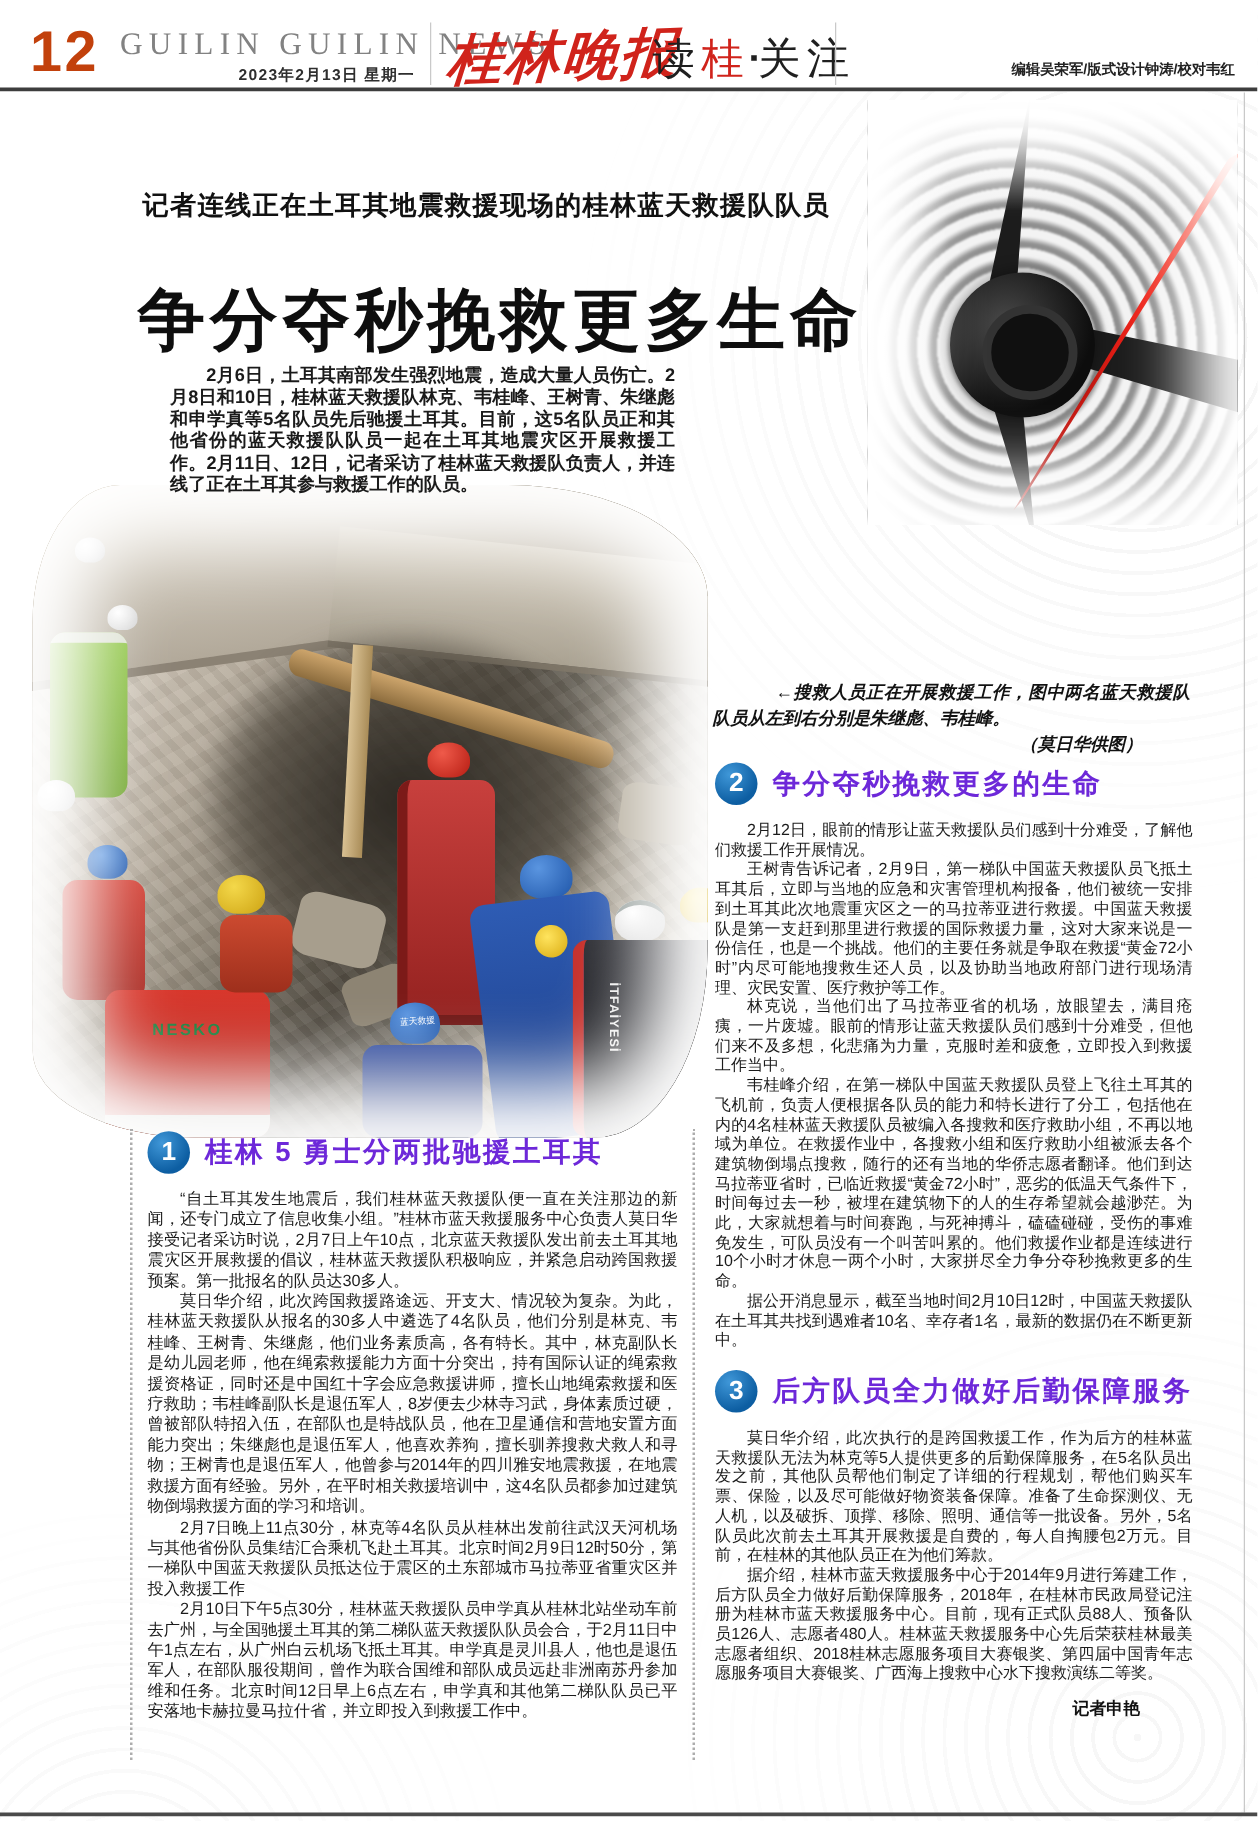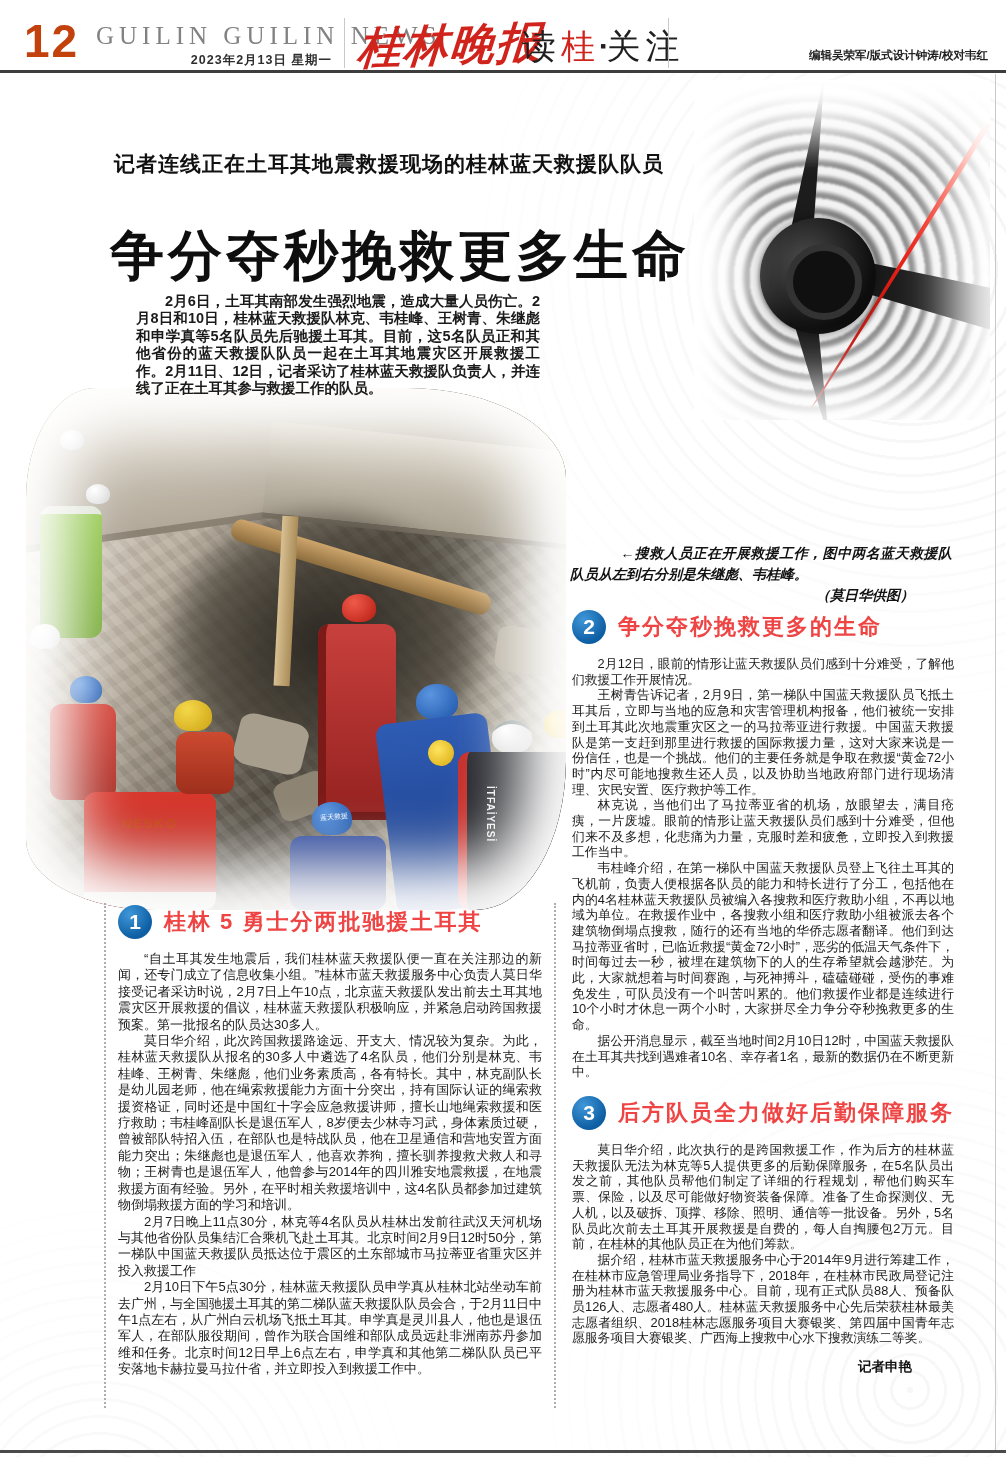--- a/index.html
+++ b/index.html
@@ -98,21 +98,21 @@
   .hm1{left:34px;top:42px;width:24px;height:20px;}
   .fig-green .helmet{left:60px;top:96px;width:24px;height:20px;}
   .fig-green .torso{left:14px;top:118px;width:62px;height:132px;
     background:linear-gradient(#93c94a,#6fa52c);box-shadow:inset 0 36px 0 -28px #dfe3d6, inset 0 74px 0 -66px #dfe3d6;}
   .hm2{left:4px;top:236px;width:30px;height:25px;}
   .fig-bluehat .helmet{left:44px;top:288px;width:32px;height:27px;}
   .fig-bluehat .torso{left:24px;top:316px;width:66px;height:96px;background:linear-gradient(#d5453a,#a82a22);}
   .fig-nesko .torso{left:58px;top:404px;width:132px;height:118px;
     background:linear-gradient(#d8372c,#ab1f16);box-shadow:inset 0 -52px 0 -34px #c2c2bc;}
   .vest-label{position:absolute;left:58px;top:428px;width:132px;text-align:center;
-    color:#c2410c;font-weight:bold;font-size:13px;letter-spacing:2px;}
+    color:#15803d;font-weight:bold;font-size:13px;letter-spacing:2px;}
   .fig-yellow-l .helmet{left:148px;top:312px;width:38px;height:31px;}
   .fig-yellow-l .torso{left:150px;top:344px;width:58px;height:62px;background:linear-gradient(#cc4a30,#9e2f1c);}
   .fig-redsuit .helmet{left:316px;top:206px;width:34px;height:28px;}
   .fig-redsuit .torso{left:292px;top:236px;width:78px;height:196px;
     background:linear-gradient(#c8403d,#93211f);box-shadow:inset 0 -120px 0 -112px #6e1513, inset 26px 0 0 -18px #7c1a18;}
   .fig-bluecn .helmet{left:286px;top:414px;width:40px;height:33px;}
   .helmet-label{position:absolute;left:288px;top:424px;width:40px;text-align:center;color:#fff;font-size:7px;transform:rotate(-4deg);}
   .fig-bluecn .torso{left:264px;top:448px;width:96px;height:74px;background:linear-gradient(#2e4a9e,#1e2f6b);}
   .fig-bsr .helmet{left:390px;top:296px;width:42px;height:35px;}
   .fig-bsr .torso{left:360px;top:330px;width:112px;height:192px;transform:rotate(-7deg);
@@ -132,21 +132,21 @@
   .caption{position:absolute;left:570px;top:543px;width:382px;z-index:2;
     font-size:14px;font-weight:bold;line-height:21px;color:#121212;font-style:italic;}
   .caption p{margin:0;text-align:justify;text-indent:3.6em;}
   .caption .credit{text-align:right;padding-right:38px;text-indent:0;}
 
   
   .sec-head{display:flex;align-items:center;gap:12px;margin:0 0 12px 0;}
   .num-circle{flex:0 0 auto;width:34px;height:34px;border-radius:50%;
     background:radial-gradient(circle at 34% 28%,#3f97d8,#0d5ea2 70%);
     color:#fff;font-weight:bold;font-size:21px;display:flex;align-items:center;justify-content:center;}
-  .sec-title{font-size:22px;font-weight:800;letter-spacing:2px;color:#ef4444;white-space:nowrap;}
+  .sec-title{font-size:22px;font-weight:800;letter-spacing:2px;color:#6d28d9;white-space:nowrap;}
   .para{margin:0;text-indent:2em;text-align:justify;color:#1b1b1b;}
 
   .left-col{position:absolute;left:104px;top:903px;width:452px;box-sizing:border-box;
     padding:2px 12px 0 12px;height:505px;z-index:2;
     border-left:2px dotted #adadad;border-right:2px dotted #adadad;}
   .left-col .para{font-size:13px;line-height:16.4px;}
 
   .right-col{position:absolute;left:572px;top:610px;width:382px;z-index:2;}
   .right-col .para{font-size:12.8px;line-height:15.7px;}
   .right-col .sec-head-3{margin-top:16px;}
@@ -268,16 +268,16 @@
   <p class="para">王树青告诉记者，2月9日，第一梯队中国蓝天救援队员飞抵土耳其后，立即与当地的应急和灾害管理机构报备，他们被统一安排到土耳其此次地震重灾区之一的马拉蒂亚进行救援。中国蓝天救援队是第一支赶到那里进行救援的国际救援力量，这对大家来说是一份信任，也是一个挑战。他们的主要任务就是争取在救援“黄金72小时”内尽可能地搜救生还人员，以及协助当地政府部门进行现场清理、灾民安置、医疗救护等工作。</p>
   <p class="para">林克说，当他们出了马拉蒂亚省的机场，放眼望去，满目疮痍，一片废墟。眼前的情形让蓝天救援队员们感到十分难受，但他们来不及多想，化悲痛为力量，克服时差和疲惫，立即投入到救援工作当中。</p>
   <p class="para">韦桂峰介绍，在第一梯队中国蓝天救援队员登上飞往土耳其的飞机前，负责人便根据各队员的能力和特长进行了分工，包括他在内的4名桂林蓝天救援队员被编入各搜救和医疗救助小组，不再以地域为单位。在救援作业中，各搜救小组和医疗救助小组被派去各个建筑物倒塌点搜救，随行的还有当地的华侨志愿者翻译。他们到达马拉蒂亚省时，已临近救援“黄金72小时”，恶劣的低温天气条件下，时间每过去一秒，被埋在建筑物下的人的生存希望就会越渺茫。为此，大家就想着与时间赛跑，与死神搏斗，磕磕碰碰，受伤的事难免发生，可队员没有一个叫苦叫累的。他们救援作业都是连续进行10个小时才休息一两个小时，大家拼尽全力争分夺秒挽救更多的生命。</p>
   <p class="para">据公开消息显示，截至当地时间2月10日12时，中国蓝天救援队在土耳其共找到遇难者10名、幸存者1名，最新的数据仍在不断更新中。</p>
 
   <div class="sec-head sec-head-3">
     <span class="num-circle">3</span>
     <span class="sec-title">后方队员全力做好后勤保障服务</span>
   </div>
   <p class="para">莫日华介绍，此次执行的是跨国救援工作，作为后方的桂林蓝天救援队无法为林克等5人提供更多的后勤保障服务，在5名队员出发之前，其他队员帮他们制定了详细的行程规划，帮他们购买车票、保险，以及尽可能做好物资装备保障。准备了生命探测仪、无人机，以及破拆、顶撑、移除、照明、通信等一批设备。另外，5名队员此次前去土耳其开展救援是自费的，每人自掏腰包2万元。目前，在桂林的其他队员正在为他们筹款。</p>
-  <p class="para">据介绍，桂林市蓝天救援服务中心于2014年9月进行筹建工作，在桂林市应急管理局业务指导下，2018年，在桂林市民政局登记注册为桂林市蓝天救援服务中心。目前，现有正式队员88人、预备队员126人、志愿者480人。桂林蓝天救援服务中心先后荣获桂林最美志愿者组织、2018桂林志愿服务项目大赛银奖、第四届中国青年志愿服务项目大赛银奖、广西海上搜救中心水下搜救演练二等奖。</p>
+  <p class="para">据介绍，桂林市蓝天救援服务中心于2014年9月进行筹建工作，后方队员全力做好后勤保障服务，2018年，在桂林市民政局登记注册为桂林市蓝天救援服务中心。目前，现有正式队员88人、预备队员126人、志愿者480人。桂林蓝天救援服务中心先后荣获桂林最美志愿者组织、2018桂林志愿服务项目大赛银奖、第四届中国青年志愿服务项目大赛银奖、广西海上搜救中心水下搜救演练二等奖。</p>
 
   <div class="byline">记者申艳</div>
 </div>
 
 </body></html>

